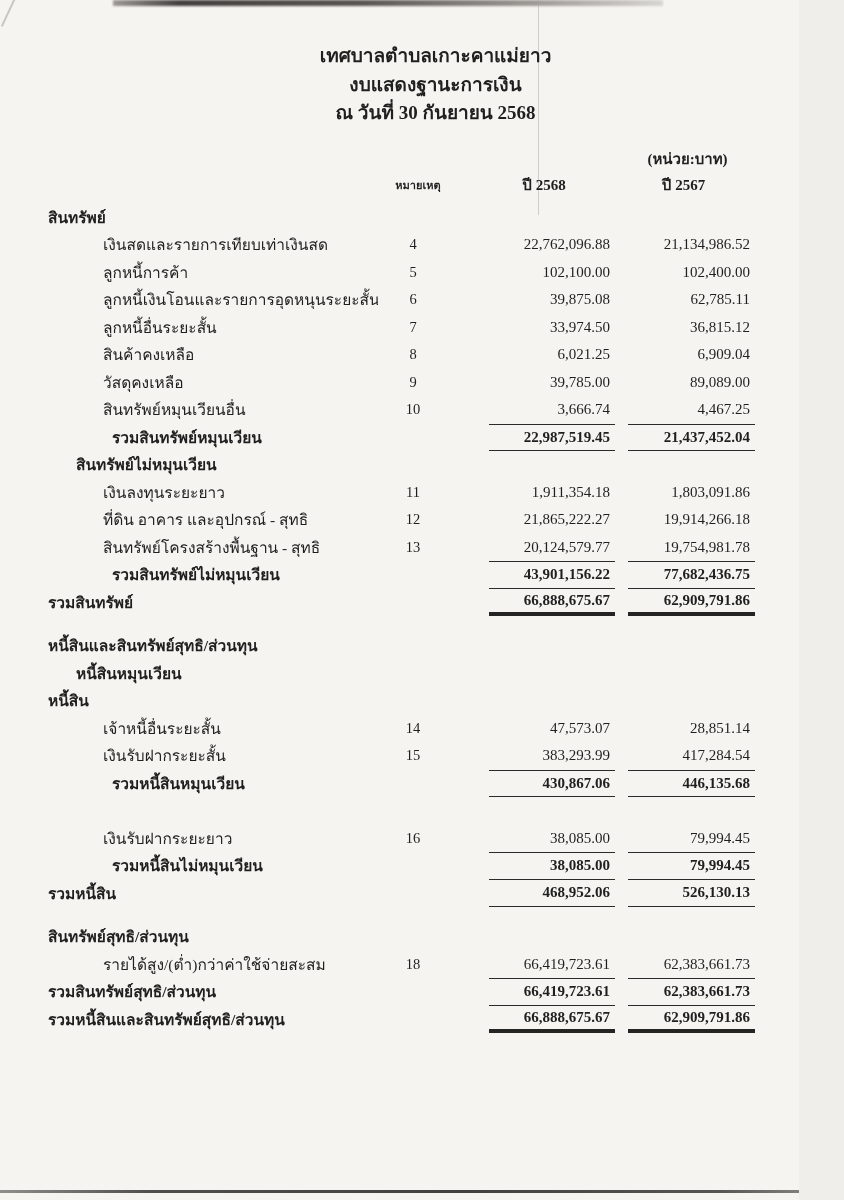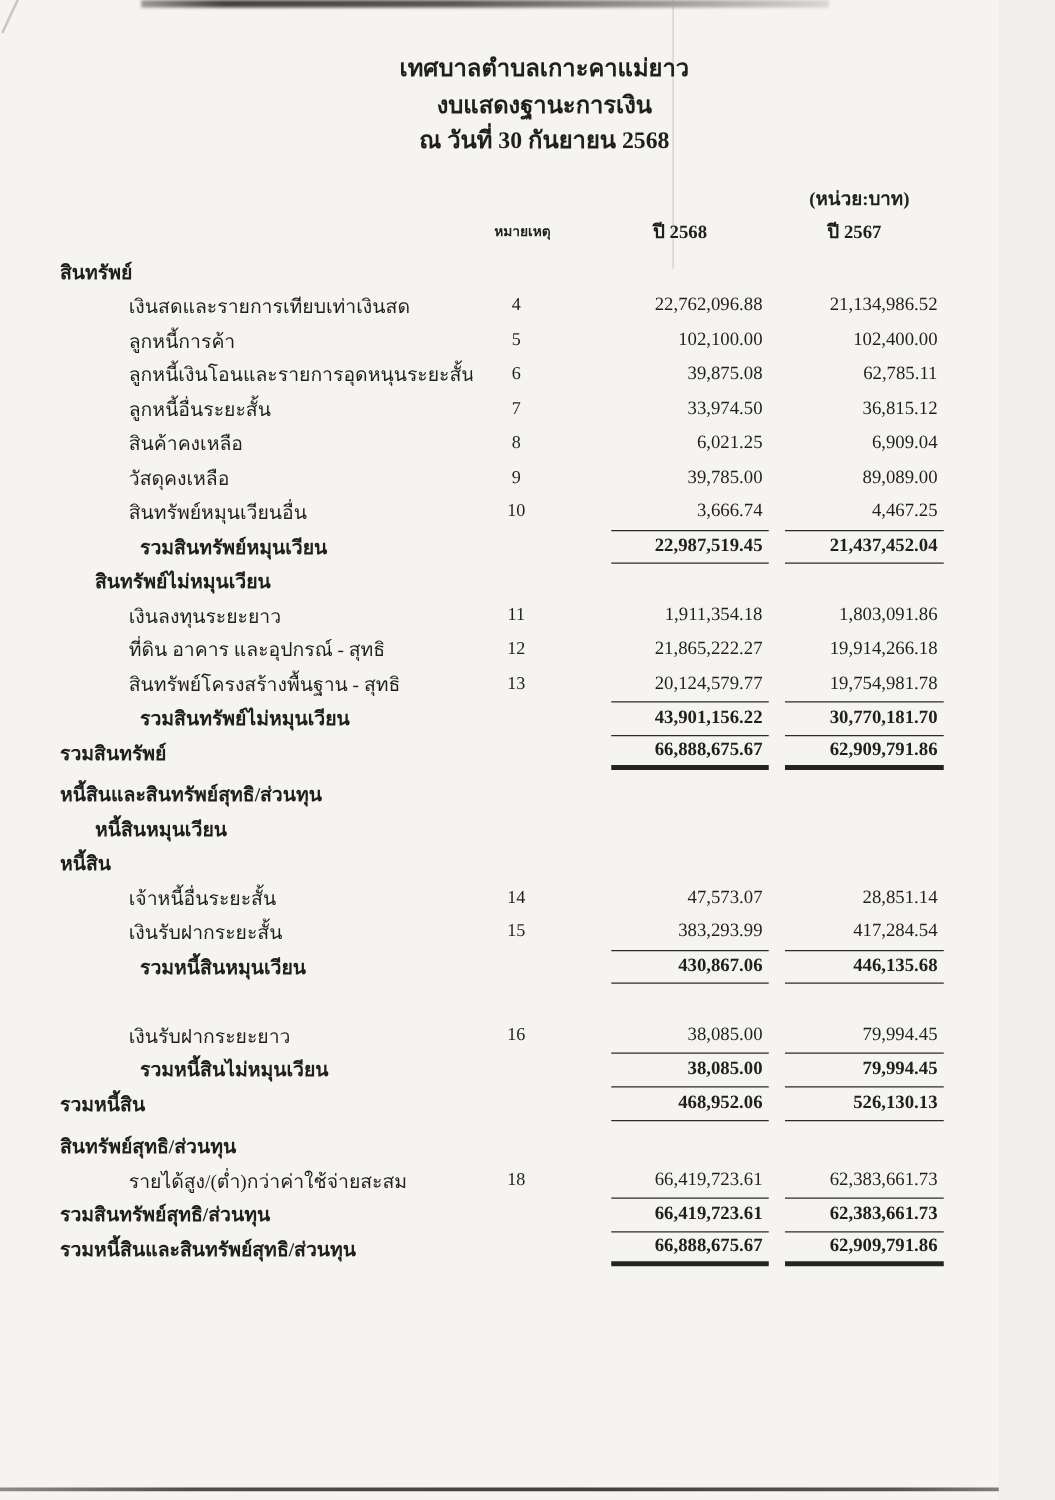--- a/index.html
+++ b/index.html
@@ -38,21 +38,21 @@
   .c-sp2{width:13px}
   .c-val{display:flex;align-items:center;justify-content:flex-end;padding-right:5px;font-size:15px}
   .c-v1{width:126px}
   .c-v2{width:127px}
   .head{justify-content:center;padding-right:16px;font-size:15px}
   .unit{justify-content:center;padding-right:8px}
 
   
   #table-rows{margin-top:6px}
   .row{display:flex;height:27.5px;font-size:15.5px}
-  .row.gap{margin-top:6px}
+  .row.gap{margin-top:16px}
   .row.section,.row.total,.row.grandtotal{font-weight:bold}
   .rule-tb{border-top:1.8px solid #2b2b2b;border-bottom:1.8px solid #2b2b2b}
   .rule-b{border-bottom:1.8px solid #2b2b2b}
   .rule-bthick{border-bottom:4px solid #242424}
 </style>
 </head>
 <body>
 
 <div class="page">
   <div class="artifact-top"></div>
@@ -190,21 +190,21 @@
           <span class="c-val c-v1">20,124,579.77</span>
           <span class="c-sp2"></span>
           <span class="c-val c-v2">19,754,981.78</span>
         </div>
         <div class="row total">
           <span class="c-label ind3">รวมสินทรัพย์ไม่หมุนเวียน</span>
           <span class="c-note"></span>
           <span class="c-sp1"></span>
           <span class="c-val c-v1 rule-tb">43,901,156.22</span>
           <span class="c-sp2"></span>
-          <span class="c-val c-v2 rule-tb">30,770,181.70</span>
+          <span class="c-val c-v2 rule-tb">77,682,436.75</span>
         </div>
         <div class="row grandtotal">
           <span class="c-label">รวมสินทรัพย์</span>
           <span class="c-note"></span>
           <span class="c-sp1"></span>
           <span class="c-val c-v1 rule-bthick">66,888,675.67</span>
           <span class="c-sp2"></span>
           <span class="c-val c-v2 rule-bthick">62,909,791.86</span>
         </div>
         <div class="row section gap">

